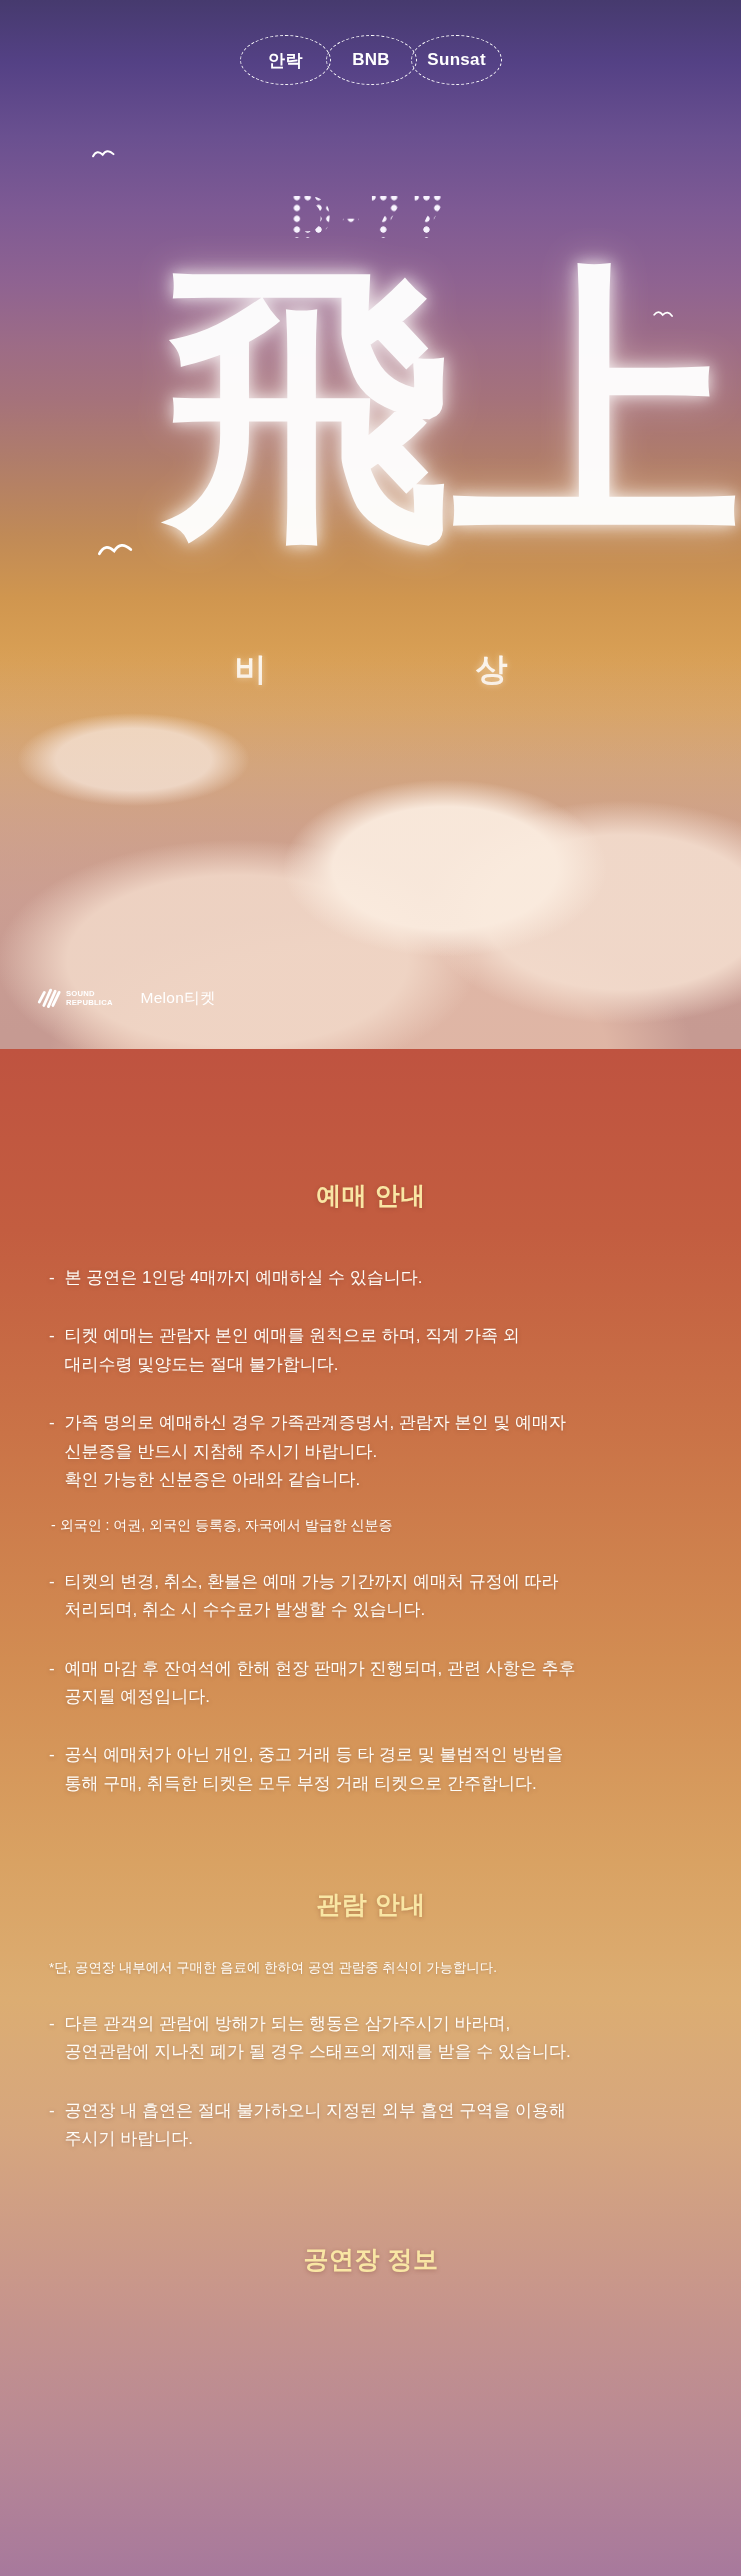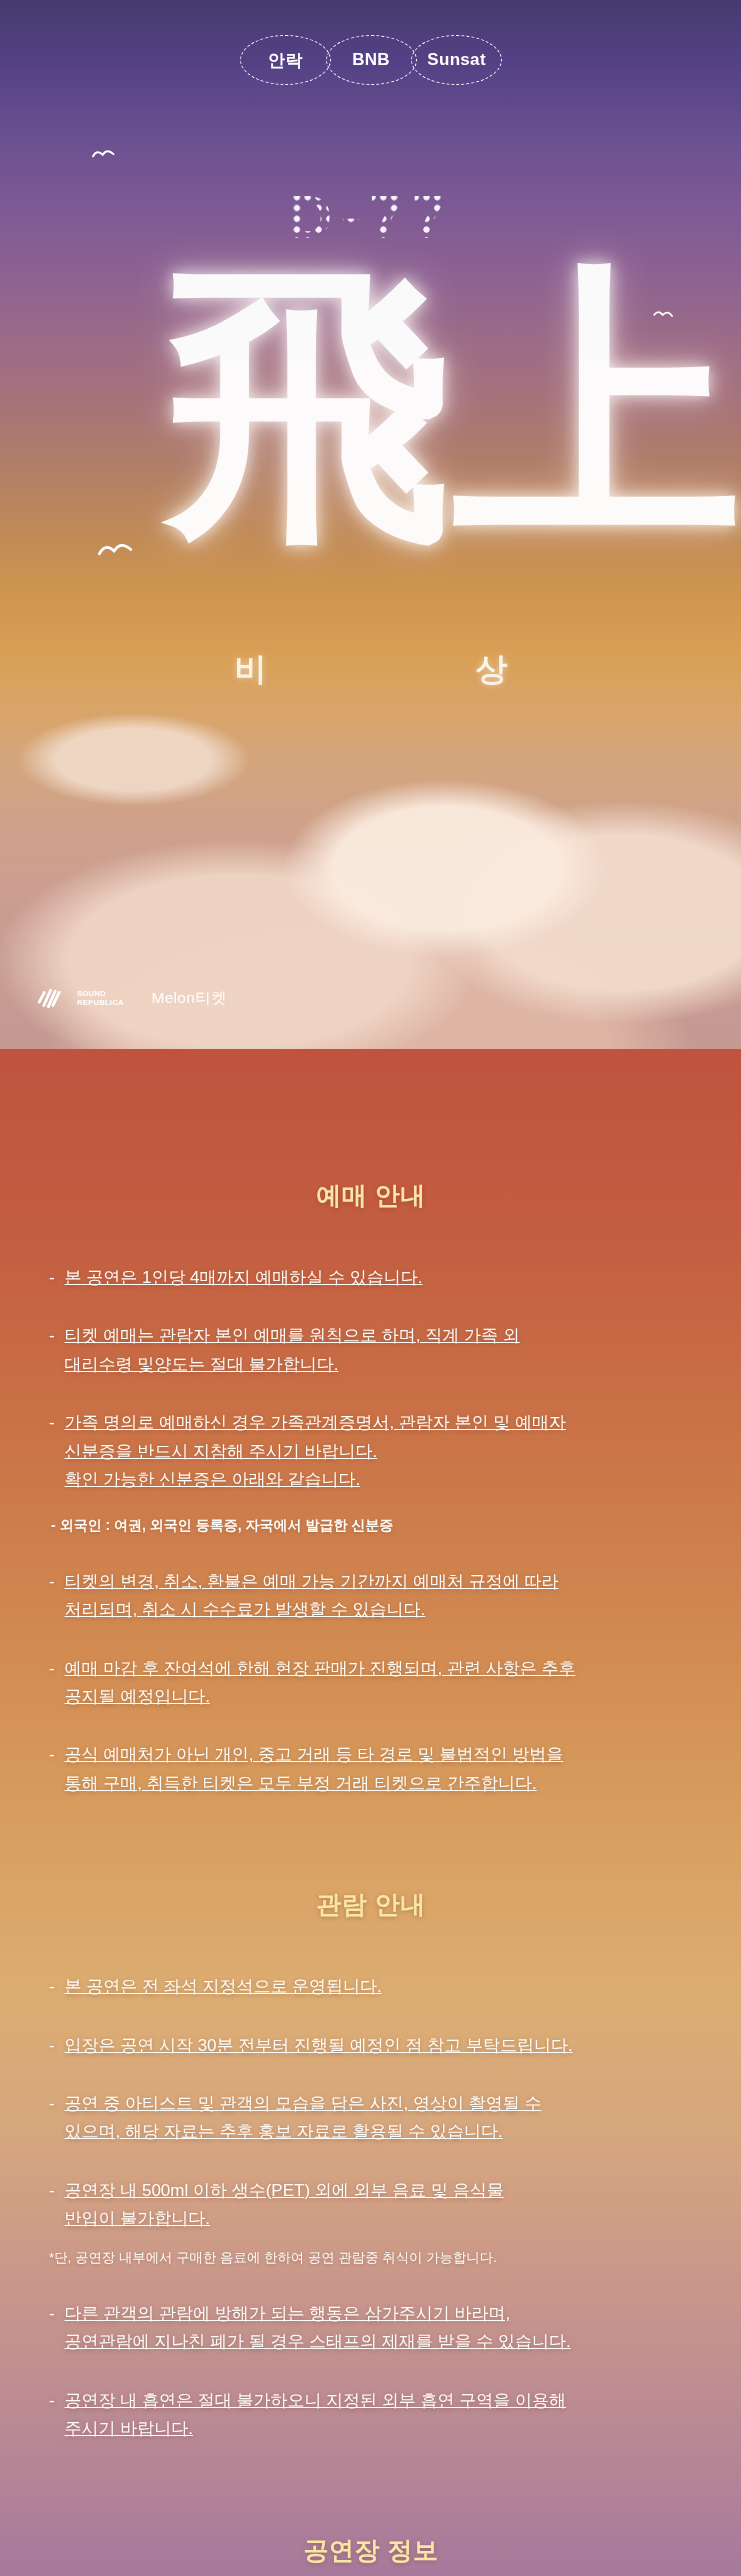--- a/index.html
+++ b/index.html
@@ -62,21 +62,21 @@
       radial-gradient(ellipse 216px 118px at 60% 55%, rgba(250,235,222,.95) 0 52%, rgba(250,235,222,0) 75%),
       radial-gradient(ellipse 268px 149px at 84% 66%, rgba(243,220,205,.92) 0 52%, rgba(243,220,205,0) 75%),
       radial-gradient(ellipse 309px 155px at 32% 78%, rgba(240,214,198,.92) 0 55%, rgba(240,214,198,0) 78%),
       radial-gradient(ellipse 392px 170px at 50% 100%, rgba(224,183,166,.95) 0 60%, rgba(224,183,166,0) 82%),
       linear-gradient(to bottom, rgba(198,154,146,0) 0%, rgba(203,158,148,.65) 62%, #c69a92 96%);
   }
   .hero-logos{
     position:absolute;top:985px;left:37px;
     display:flex;align-items:center;gap:13.4px;
   }
-  .sr-logo{display:flex;align-items:center;gap:15px;}
+  .sr-logo{display:flex;align-items:center;gap:4px;}
   .sr-text{font-weight:bold;color:#fff;font-size:7.7px;line-height:1.1;letter-spacing:0.2px;}
   .melon{font-weight:normal;color:#fff;font-size:15.5px;letter-spacing:0.3px;margin-left:14.4px;position:relative;}
   
   .content{
     position:absolute;top:1049px;left:0;width:742px;height:2260px;
     box-sizing:border-box;padding:130px 49px 0 49px;overflow:hidden;
     background:linear-gradient(180deg,
       #bf5340 0%,#c35d40 8%,#ca7347 17%,#d28c52 27%,#d9a263 36%,
       #dcad72 42%,#d6a67e 48%,#c8968b 55%,#b78795 62%,#a3759e 69%,
       #8f62a0 75%,#7b559b 82%,#66498c 89%,#57427d 95%,#4c3c72 100%);
@@ -86,28 +86,27 @@
     letter-spacing:0.5px;margin:0 0 52px 0;
     text-shadow:0 1px 4.1px rgba(110,50,35,.35);
   }
   .sec-viewing .section-title,.sec-venue .section-title{margin-top:90px;}
   .notice-list{list-style:none;margin:0;padding:0;}
   .notice-item{
     position:relative;padding-left:15.5px;margin:0 0 30px 0;
     font-size:17px;line-height:1.67;color:#fffdf8;
     white-space:pre-line;
     text-shadow:0 1px 4.1px rgba(100,55,50,.35);
-    text-decoration:underline;
   }
   .notice-item::before{content:"-";position:absolute;left:0;top:0;}
   .sub-item{
     font-size:14px;line-height:1.5;color:#fffdf8;margin:-9.3px 0 18.5px 2.1px;
     text-shadow:0 1px 3.1px rgba(100,55,50,.3);
   }
-  .sub-item.last{margin-bottom:32px;font-weight:bold;}
+  .sub-item.last{margin-bottom:32px;}
   .note{
     font-size:13.4px;line-height:1.5;color:#fffdf8;margin:-15.5px 0 32px 0;
     text-shadow:0 1px 3.1px rgba(100,55,50,.3);
   }
 </style>
 </head>
 <body>
 
 <div class="hero">
 
@@ -187,28 +186,20 @@
 처리되며, 취소 시 수수료가 발생할 수 있습니다.</li>
       <li class="notice-item">예매 마감 후 잔여석에 한해 현장 판매가 진행되며, 관련 사항은 추후
 공지될 예정입니다.</li>
       <li class="notice-item">공식 예매처가 아닌 개인, 중고 거래 등 타 경로 및 불법적인 방법을
 통해 구매, 취득한 티켓은 모두 부정 거래 티켓으로 간주합니다.</li>
     </ul>
   </div>
 
   <div class="sec-viewing">
     <h2 class="section-title">관람 안내</h2>
-    <ul class="notice-list">
-      <li class="notice-item">본 공연은 전 좌석 지정석으로 운영됩니다.</li>
-      <li class="notice-item">입장은 공연 시작 30분 전부터 진행될 예정인 점 참고 부탁드립니다.</li>
-      <li class="notice-item">공연 중 아티스트 및 관객의 모습을 담은 사진, 영상이 촬영될 수
-있으며, 해당 자료는 추후 홍보 자료로 활용될 수 있습니다.</li>
-      <li class="notice-item">공연장 내 500ml 이하 생수(PET) 외에 외부 음료 및 음식물
-반입이 불가합니다.</li>
-    </ul>
     <div class="note">*단, 공연장 내부에서 구매한 음료에 한하여 공연 관람중 취식이 가능합니다.</div>
     <ul class="notice-list">
       <li class="notice-item">다른 관객의 관람에 방해가 되는 행동은 삼가주시기 바라며,
 공연관람에 지나친 폐가 될 경우 스태프의 제재를 받을 수 있습니다.</li>
       <li class="notice-item">공연장 내 흡연은 절대 불가하오니 지정된 외부 흡연 구역을 이용해
 주시기 바랍니다.</li>
     </ul>
   </div>
 
   <div class="sec-venue">

